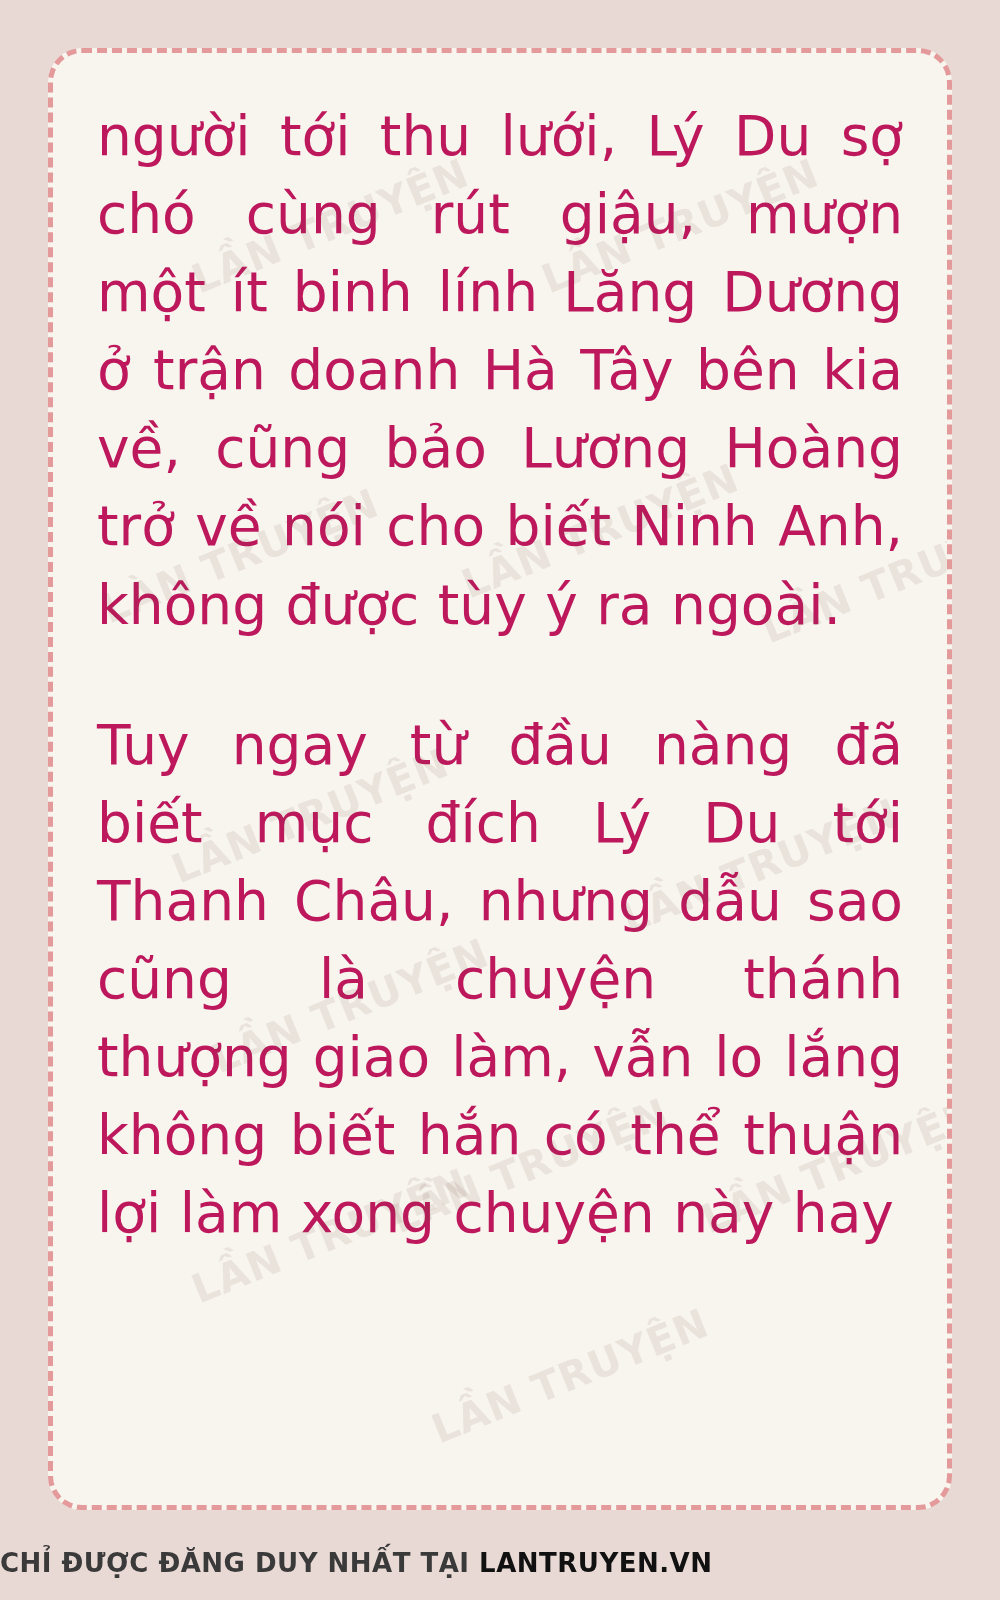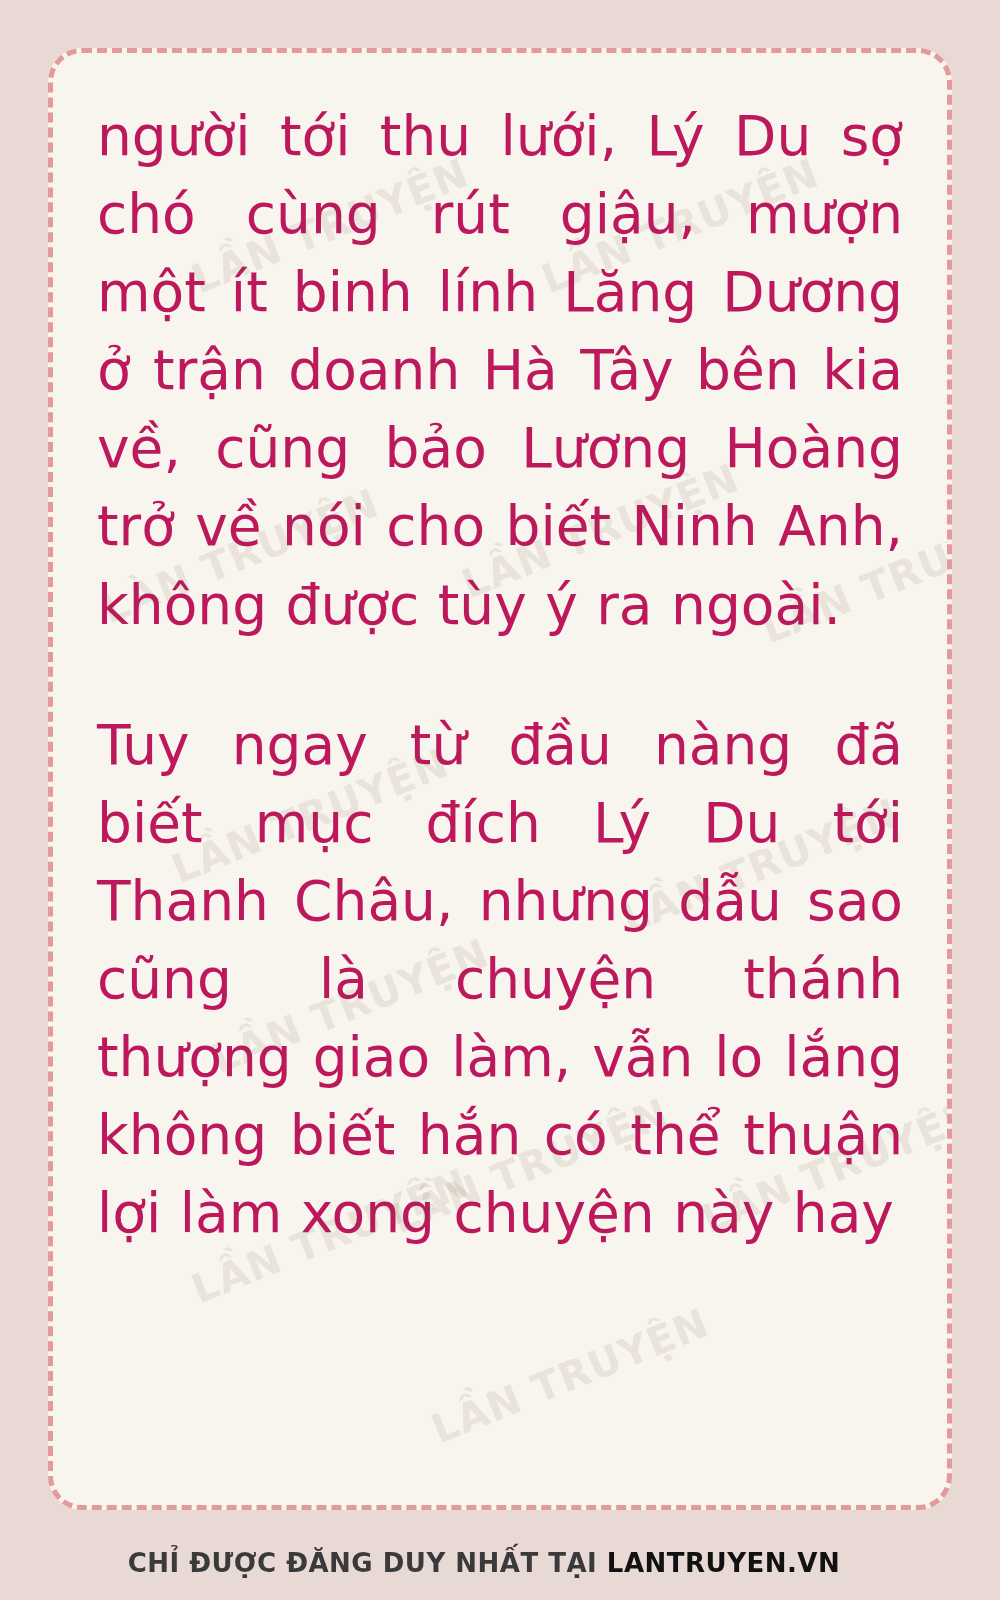--- a/index.html
+++ b/index.html
@@ -71,21 +71,20 @@
     color: rgba(120, 70, 60, 0.10);
     transform: rotate(-22deg);
     white-space: nowrap;
     letter-spacing: 1px;
   }
   .footer {
     position: absolute;
     left: 0;
     bottom: 22px;
     width: 968px;
-    text-align: center;
     font-size: 26px;
     font-weight: 700;
     color: #3a3a3a;
     letter-spacing: 0.5px;
   }
   .footer .brand {
     color: #111;
   }
 </style>
 </head>

